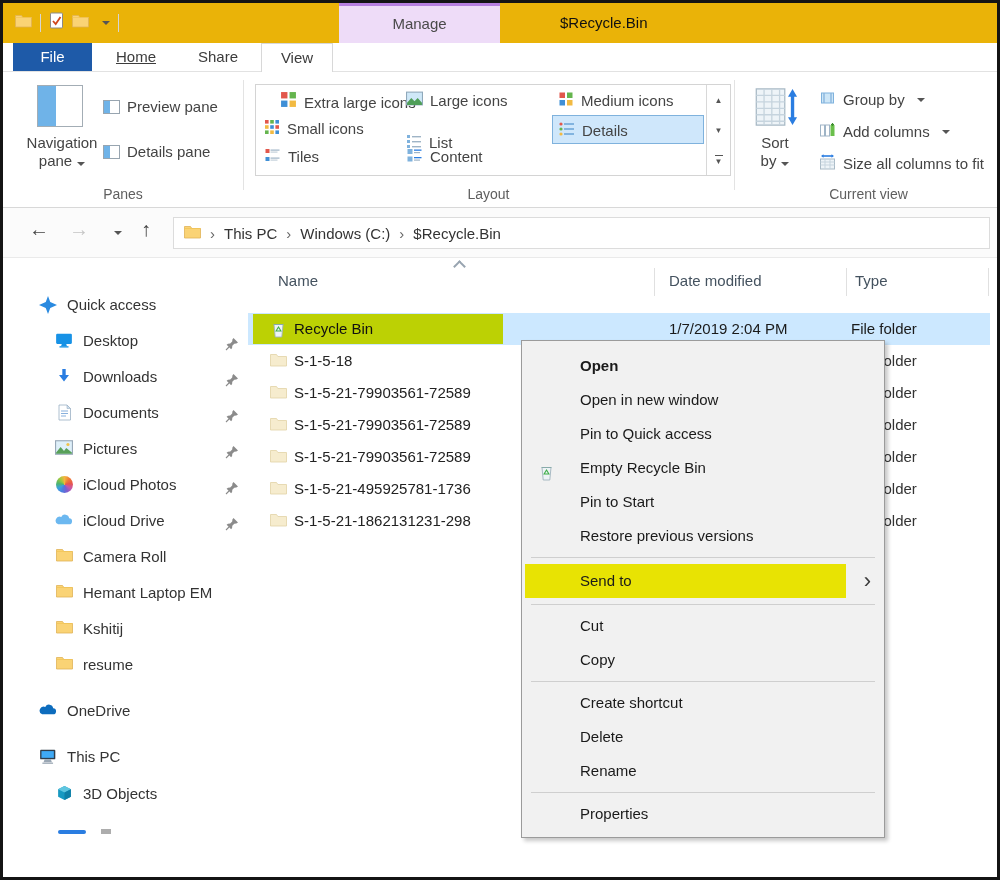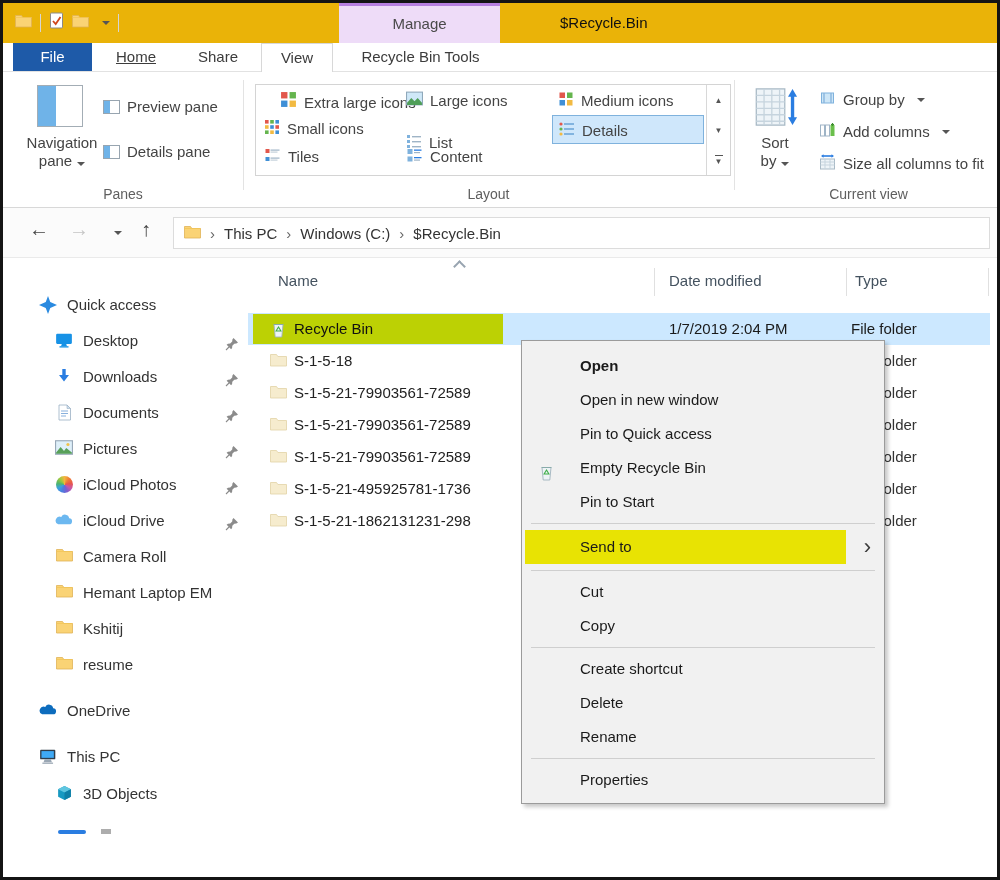--- a/index.html
+++ b/index.html
@@ -130,21 +130,20 @@
     </div>
     <div class="manage-tab">Manage</div>
     <div class="win-title">$Recycle.Bin</div>
   </div>
 
   <div class="tabrow">
     <div class="tab tab-file">File</div>
     <div class="tab tab-home">Home</div>
     <div class="tab tab-share">Share</div>
     <div class="tab tab-view">View</div>
-    <div class="tab tab-rbt">Recycle Bin Tools</div>
   </div>
 
   <div class="ribbon">
 
     <div>
       <span class="navpane-ic"></span>
       <span class="bigbtn-lbl" style="left:14px; top:62px; width:90px;">Navigation</span>
       <span class="bigbtn-lbl" style="left:14px; top:80px; width:90px;"><span>pane</span><span class="caret"></span></span>
     </div>
     <div class="itm" style="left:100px; top:26px;">
@@ -546,20 +545,21 @@
     <div class="mi">Pin to Quick access</div>
     <div class="mi">
       <span class="mic"><svg width="17" height="17" viewBox="0 0 17 17">
             <path d="M4 3.5h9L11.8 16H5.2z" fill="#eef3f6" stroke="#9fb3bd" stroke-width=".9"></path>
             <path d="M8.5 6l2.4 4H6.1z" fill="none" stroke="#3fae49" stroke-width="1.1"></path>
             <path d="M3.5 3.5h10" stroke="#8aa" stroke-width="1"></path>
           </svg></span>
       <span>Empty Recycle Bin</span>
     </div>
     <div class="mi">Pin to Start</div>
+    <div class="mi">Restore previous versions</div>
     <div class="msep"></div>
     <div class="mi mi-sendto">
       <span class="hl-yellow"></span>
       <span class="lbl">Send to</span>
       <span class="sub-arrow">›</span>
     </div>
     <div class="msep"></div>
     <div class="mi">Cut</div>
     <div class="mi">Copy</div>
     <div class="msep"></div>

